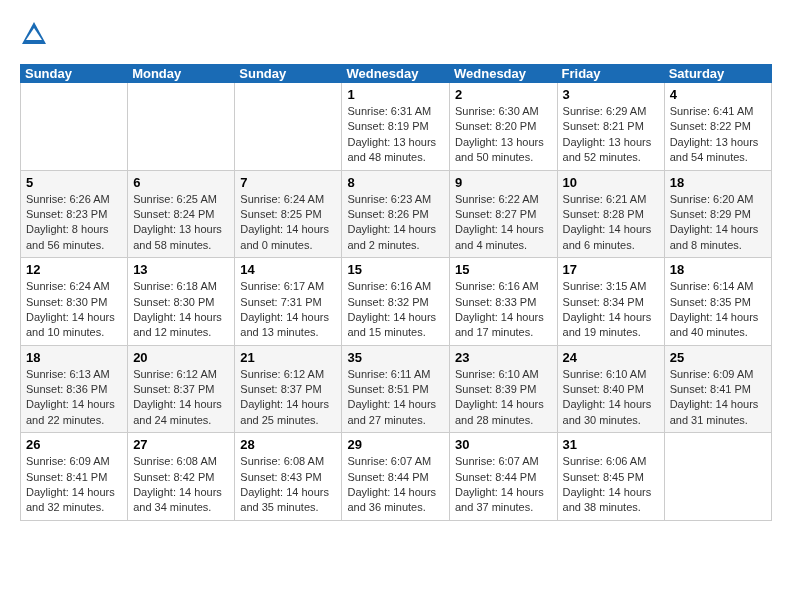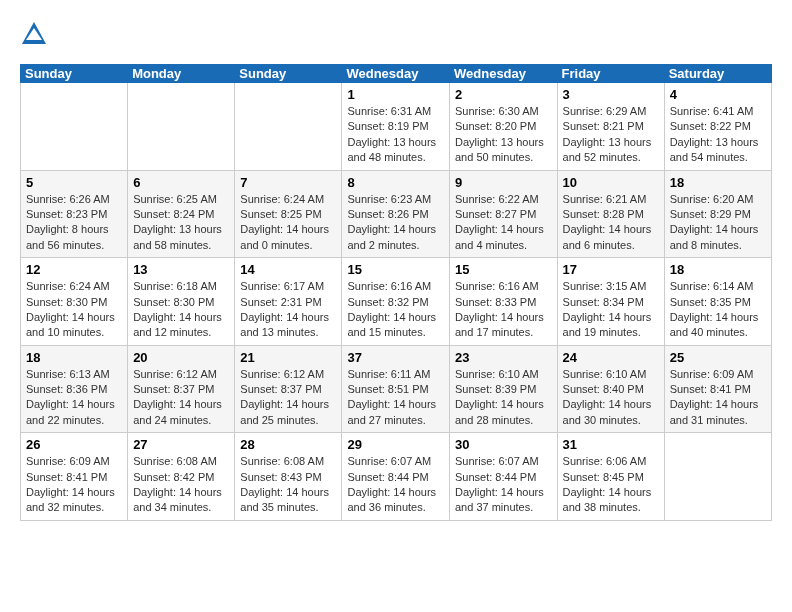--- a/index.html
+++ b/index.html
@@ -179,21 +179,21 @@
         <td>
           <div class="day-number">12</div>
           <div class="day-info"><span>Sunrise: 6:24 AM</span><br><span>Sunset: 8:30 PM</span><br><span>Daylight: 14 hours and 10 minutes.</span></div>
         </td>
         <td>
           <div class="day-number">13</div>
           <div class="day-info"><span>Sunrise: 6:18 AM</span><br><span>Sunset: 8:30 PM</span><br><span>Daylight: 14 hours and 12 minutes.</span></div>
         </td>
         <td>
           <div class="day-number">14</div>
-          <div class="day-info"><span>Sunrise: 6:17 AM</span><br><span>Sunset: 2:31 PM</span><br><span>Daylight: 14 hours and 13 minutes.</span></div>
+          <div class="day-info"><span>Sunrise: 6:17 AM</span><br><span>Sunset: 7:31 PM</span><br><span>Daylight: 14 hours and 13 minutes.</span></div>
         </td>
         <td>
           <div class="day-number">15</div>
           <div class="day-info"><span>Sunrise: 6:16 AM</span><br><span>Sunset: 8:32 PM</span><br><span>Daylight: 14 hours and 15 minutes.</span></div>
         </td>
         <td>
           <div class="day-number">15</div>
           <div class="day-info"><span>Sunrise: 6:16 AM</span><br><span>Sunset: 8:33 PM</span><br><span>Daylight: 14 hours and 17 minutes.</span></div>
         </td>
         <td>
@@ -212,21 +212,21 @@
         </td>
         <td>
           <div class="day-number">20</div>
           <div class="day-info"><span>Sunrise: 6:12 AM</span><br><span>Sunset: 8:37 PM</span><br><span>Daylight: 14 hours and 24 minutes.</span></div>
         </td>
         <td>
           <div class="day-number">21</div>
           <div class="day-info"><span>Sunrise: 6:12 AM</span><br><span>Sunset: 8:37 PM</span><br><span>Daylight: 14 hours and 25 minutes.</span></div>
         </td>
         <td>
-          <div class="day-number">37</div>
+          <div class="day-number">35</div>
           <div class="day-info"><span>Sunrise: 6:11 AM</span><br><span>Sunset: 8:51 PM</span><br><span>Daylight: 14 hours and 27 minutes.</span></div>
         </td>
         <td>
           <div class="day-number">23</div>
           <div class="day-info"><span>Sunrise: 6:10 AM</span><br><span>Sunset: 8:39 PM</span><br><span>Daylight: 14 hours and 28 minutes.</span></div>
         </td>
         <td>
           <div class="day-number">24</div>
           <div class="day-info"><span>Sunrise: 6:10 AM</span><br><span>Sunset: 8:40 PM</span><br><span>Daylight: 14 hours and 30 minutes.</span></div>
         </td>

